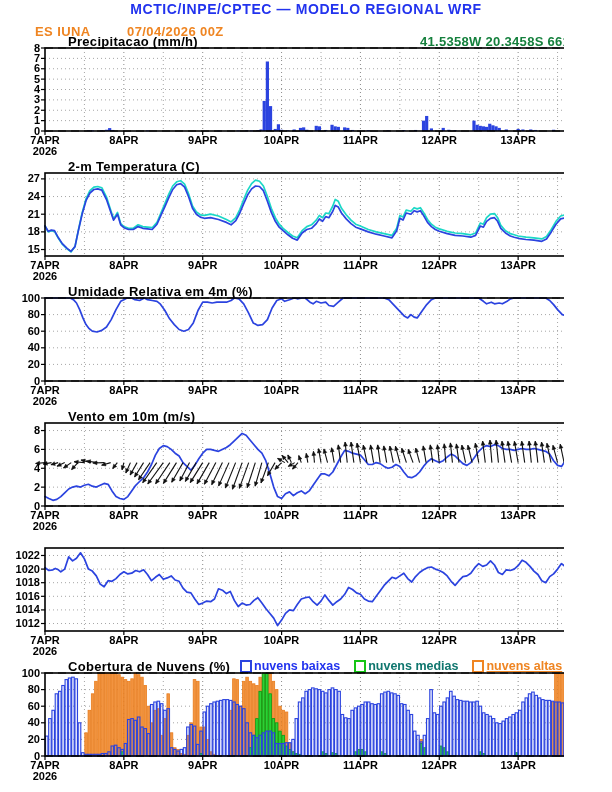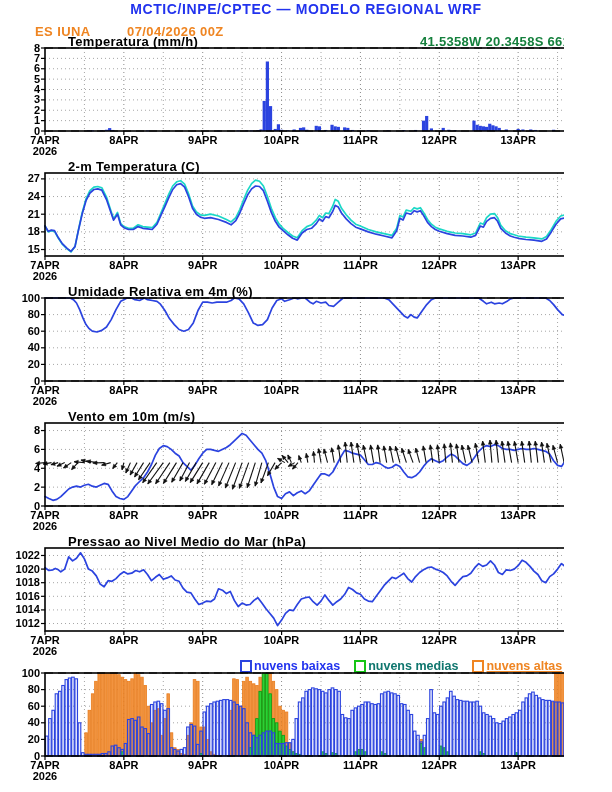--- a/index.html
+++ b/index.html
@@ -35,21 +35,21 @@
 <body>
 
 <div id="page">
   <div class="hdr-title" style="color: rgb(34, 51, 238);">MCTIC/INPE/CPTEC — MODELO REGIONAL WRF</div>
   <div class="hdr-sub">
     <span class="station" style="color: rgb(239, 133, 34);">ES IUNA</span>
     <span class="rundate" style="color: rgb(239, 133, 34);">07/04/2026 00Z</span>
   </div>
 
   <div class="panel" style="top:34px">
-    <div class="ptitle">Temperatura (mm/h)</div>
+    <div class="ptitle">Precipitacao (mm/h)</div>
     <div class="coords" style="color: #15803d;">41.5358W 20.3458S 661m</div>
   <svg width="612" height="125">
         <g>
           <line x1="84.42857142857142" y1="14" x2="84.42857142857142" y2="97" class="gridm"></line>
           <line x1="123.85714285714285" y1="14" x2="123.85714285714285" y2="97" class="gridd"></line>
           <line x1="163.28571428571428" y1="14" x2="163.28571428571428" y2="97" class="gridm"></line>
           <line x1="202.7142857142857" y1="14" x2="202.7142857142857" y2="97" class="gridd"></line>
           <line x1="242.14285714285714" y1="14" x2="242.14285714285714" y2="97" class="gridm"></line>
           <line x1="281.57142857142856" y1="14" x2="281.57142857142856" y2="97" class="gridd"></line>
           <line x1="321" y1="14" x2="321" y2="97" class="gridm"></line>
@@ -500,21 +500,20 @@
         <line x1="360.4285714285714" y1="97" x2="360.4285714285714" y2="101" class="tick"></line>
         <text x="360.4285714285714" y="110" text-anchor="middle" class="xlab">11APR</text>
         <line x1="439.2857142857143" y1="97" x2="439.2857142857143" y2="101" class="tick"></line>
         <text x="439.2857142857143" y="110" text-anchor="middle" class="xlab">12APR</text>
         <line x1="518.1428571428571" y1="97" x2="518.1428571428571" y2="101" class="tick"></line>
         <text x="518.1428571428571" y="110" text-anchor="middle" class="xlab">13APR</text>
         <text x="45" y="121" text-anchor="middle" class="xlab">2026</text>
       </svg>
     </div>
   <div class="panel" style="top:534px">
-    <div class="ptitle">Pressao ao Nivel Medio do Mar (hPa)</div>
   <svg width="612" height="125">
         <g>
           <line x1="84.42857142857142" y1="14" x2="84.42857142857142" y2="97" class="gridm"></line>
           <line x1="123.85714285714285" y1="14" x2="123.85714285714285" y2="97" class="gridd"></line>
           <line x1="163.28571428571428" y1="14" x2="163.28571428571428" y2="97" class="gridm"></line>
           <line x1="202.7142857142857" y1="14" x2="202.7142857142857" y2="97" class="gridd"></line>
           <line x1="242.14285714285714" y1="14" x2="242.14285714285714" y2="97" class="gridm"></line>
           <line x1="281.57142857142856" y1="14" x2="281.57142857142856" y2="97" class="gridd"></line>
           <line x1="321" y1="14" x2="321" y2="97" class="gridm"></line>
           <line x1="360.4285714285714" y1="14" x2="360.4285714285714" y2="97" class="gridd"></line>
@@ -555,20 +554,21 @@
         <line x1="360.4285714285714" y1="97" x2="360.4285714285714" y2="101" class="tick"></line>
         <text x="360.4285714285714" y="110" text-anchor="middle" class="xlab">11APR</text>
         <line x1="439.2857142857143" y1="97" x2="439.2857142857143" y2="101" class="tick"></line>
         <text x="439.2857142857143" y="110" text-anchor="middle" class="xlab">12APR</text>
         <line x1="518.1428571428571" y1="97" x2="518.1428571428571" y2="101" class="tick"></line>
         <text x="518.1428571428571" y="110" text-anchor="middle" class="xlab">13APR</text>
         <text x="45" y="121" text-anchor="middle" class="xlab">2026</text>
       </svg>
     </div>
   <div class="panel" style="top:659px">
+    <div class="ptitle">Cobertura de Nuvens (%)</div>
     <div class="legend">
       <span class="item">
           <span class="sq" style="border-color: rgb(43, 67, 223);"></span>
           <span style="color: rgb(34, 51, 238);">nuvens baixas</span>
         </span>
       <span class="item">
           <span class="sq" style="border-color: rgb(22, 197, 22);"></span>
           <span style="color: #0f766e;">nuvens medias</span>
         </span>
       <span class="item">

